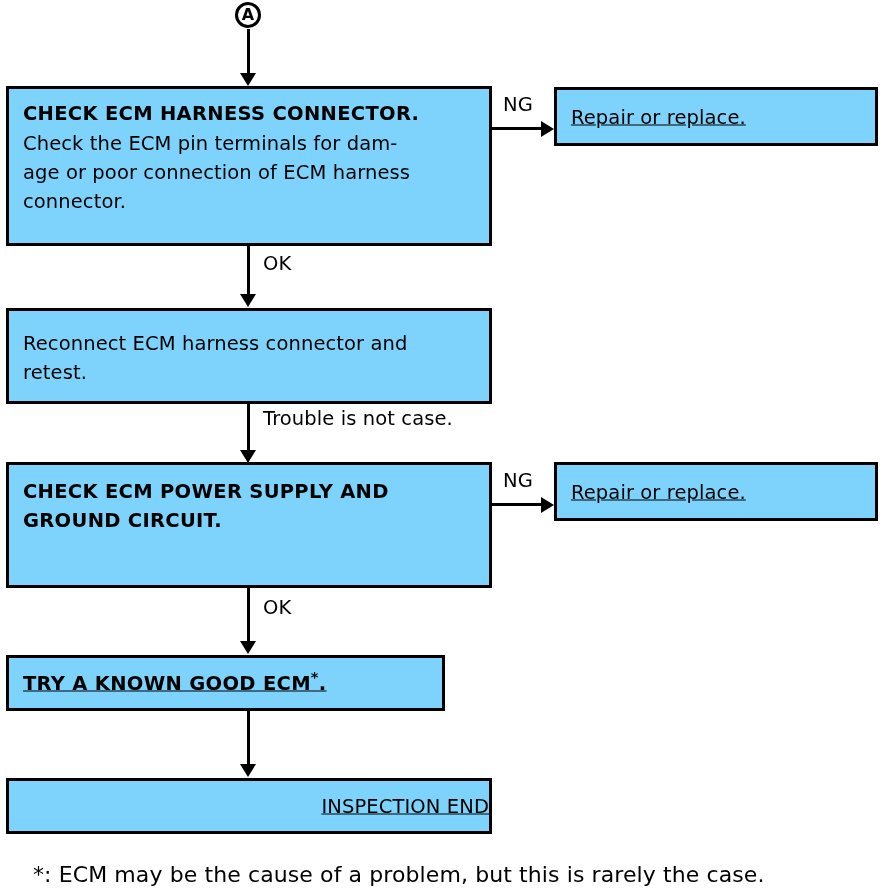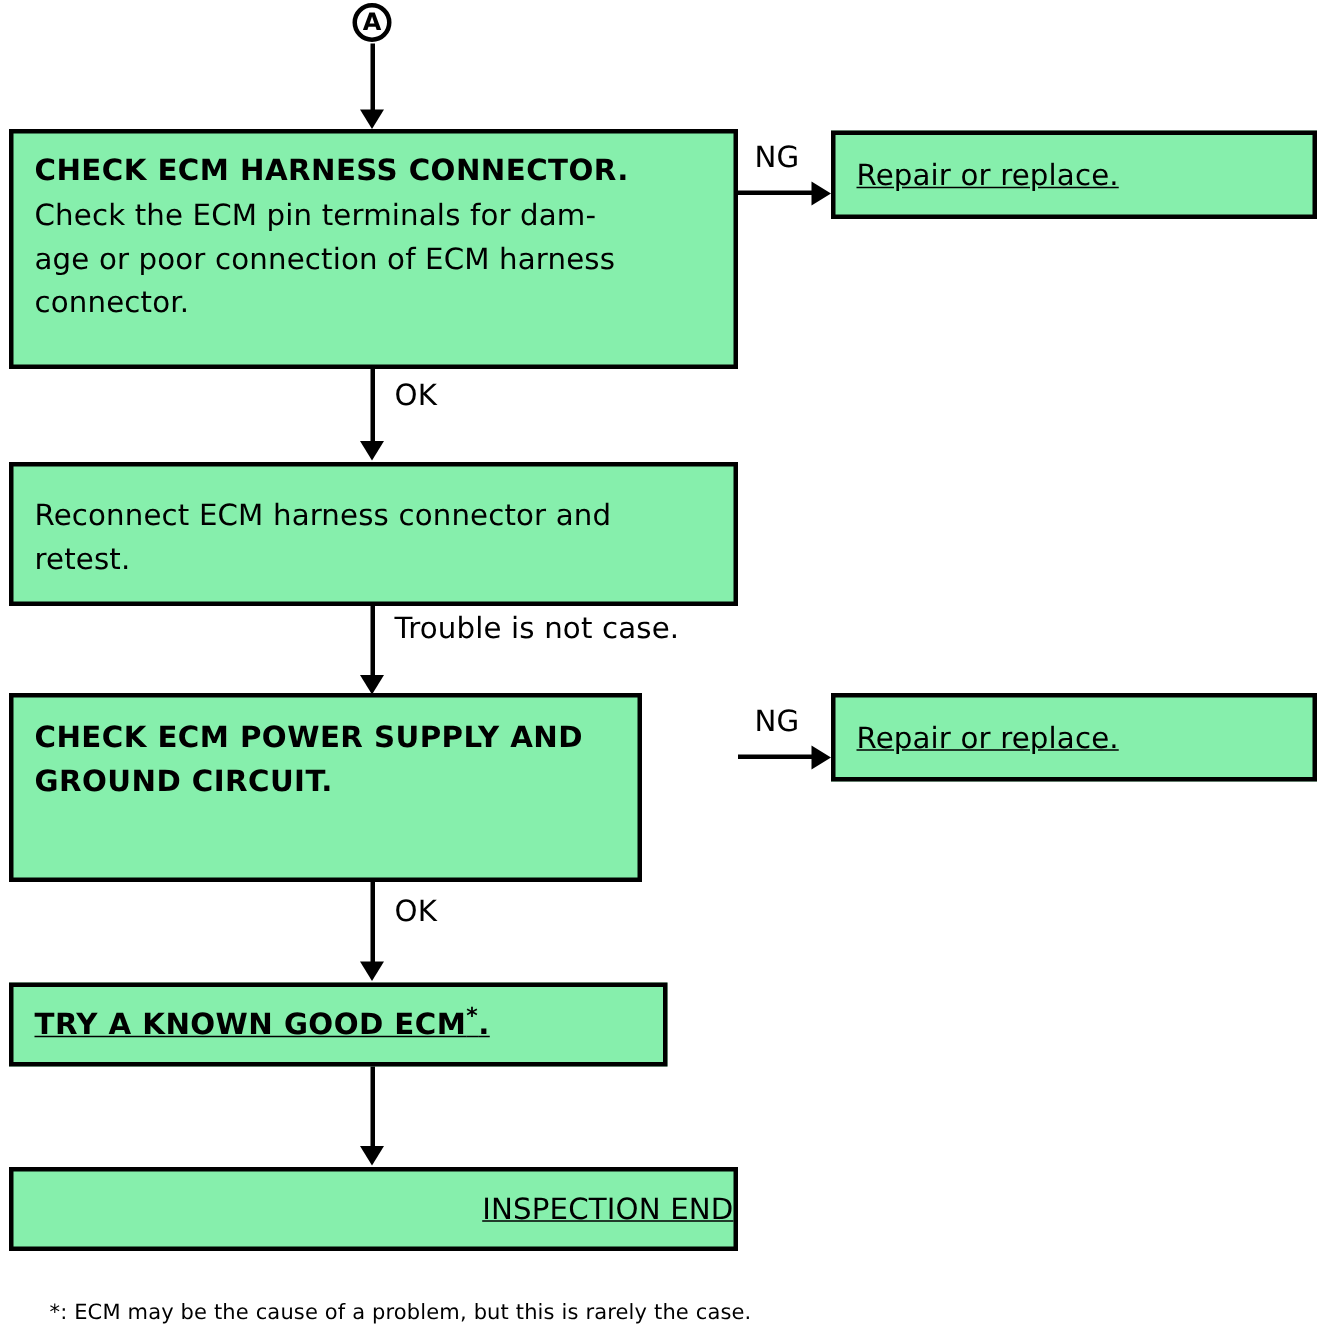--- a/index.html
+++ b/index.html
@@ -19,21 +19,21 @@
     width: 896px;
     height: 894px;
     background: #ffffff;
   }
 
   
   .node {
     position: absolute;
     box-sizing: border-box;
     border: 3px solid #000000;
-    background: #86efac;
+    background: #7dd3fc;
   }
   .node .txt {
     position: absolute;
     left: 14px;
     right: 8px;
     top: 8px;
     font-size: 19.5px;
     line-height: 29px;
     letter-spacing: 0.1px;
     white-space: pre-line;
@@ -103,21 +103,21 @@
     background: #ffffff;
     font-size: 16px;
     font-weight: bold;
     line-height: 20px;
     text-align: center;
   }
 
   
   .footnote {
     position: absolute;
-    font-size: 14px;
+    font-size: 22px;
     line-height: 26px;
     white-space: nowrap;
     letter-spacing: 0.1px;
   }
 
   .sup {
     font-size: 0.75em;
     vertical-align: super;
     line-height: 0;
   }
@@ -153,21 +153,21 @@
 
   <div class="node" style="left:6px; top:308px; width:486px; height:96px;">
     <div class="txt" style="top:18px;">Reconnect ECM harness connector and
 retest.</div>
   </div>
 
   <div class="vline" style="left:247px; top:404px; height:48px;"></div>
   <div class="arrow-down" style="left:240px; top:450px;"></div>
   <div class="edge-label" style="left:263px; top:408px;">Trouble is not case.</div>
 
-  <div class="node" style="left:6px; top:462px; width:422px; height:126px;">
+  <div class="node" style="left:6px; top:462px; width:486px; height:126px;">
     <div class="txt bold" style="top:12px;">CHECK ECM POWER SUPPLY AND
 GROUND CIRCUIT.</div>
   </div>
 
   <div class="hline" style="left:492px; top:503px; width:55px;"></div>
   <div class="arrow-right" style="left:541px; top:497px;"></div>
   <div class="edge-label" style="left:503px; top:470px;">NG</div>
 
   <div class="node" style="left:554px; top:462px; width:324px; height:59px;">
     <div class="txt mid" style="top:50%;">Repair or replace.</div>

